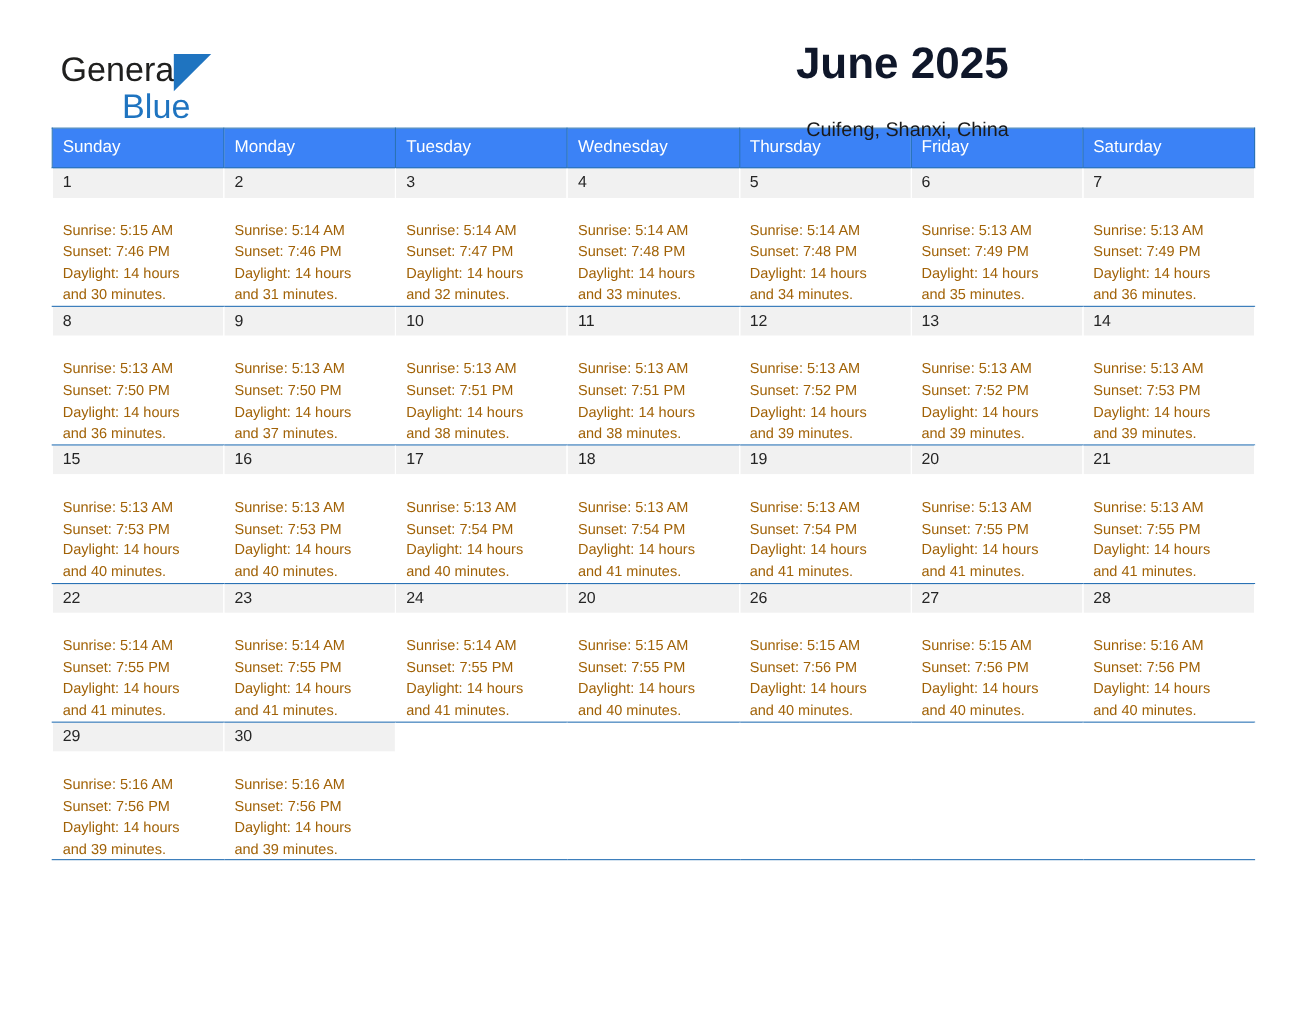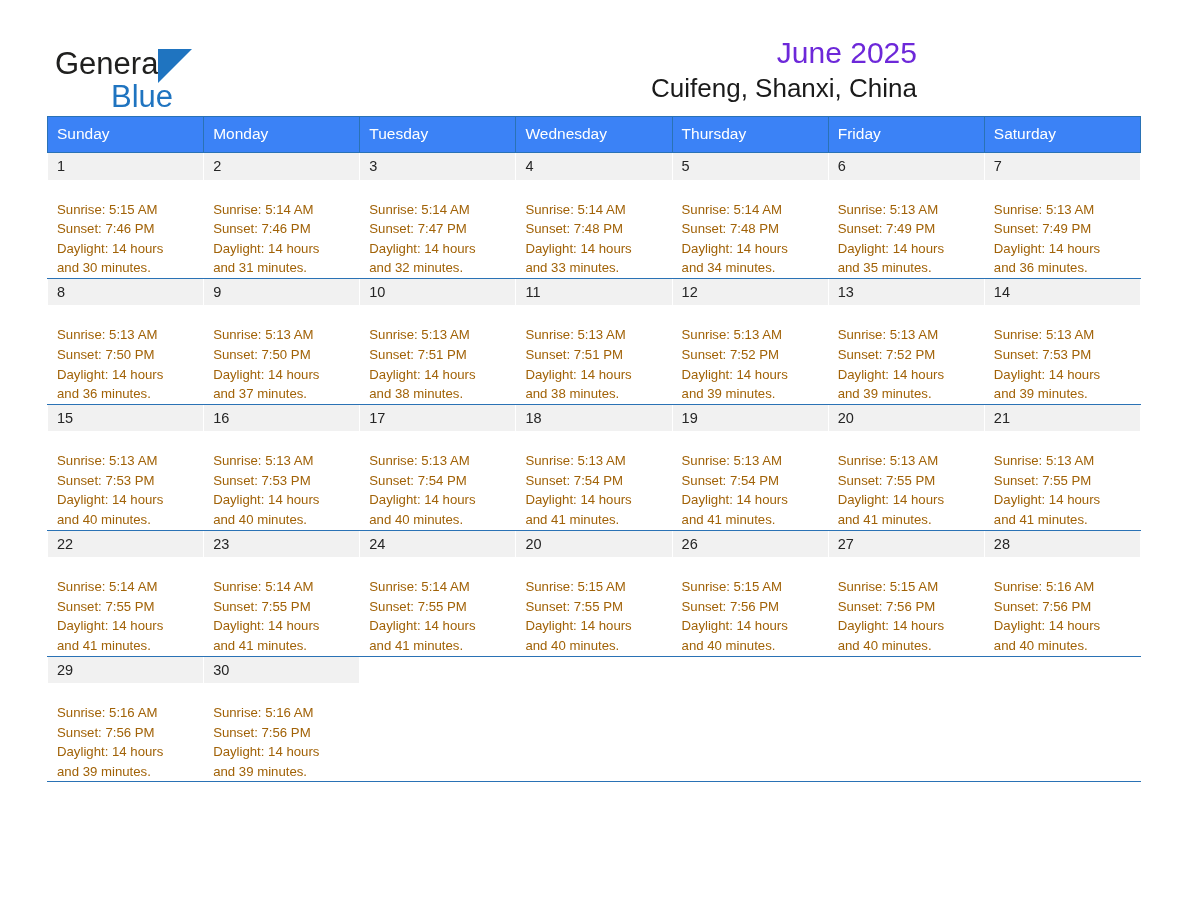--- a/index.html
+++ b/index.html
@@ -55,29 +55,29 @@
     border-left: 34px solid #1f74c0;
     border-bottom: 34px solid transparent;
   }
   .title-block {
     position: absolute;
     right: 8px;
     top: 36px;
     text-align: right;
   }
   .month-title {
-    font-size: 30px;
-    color: #6d28d9;
+    font-size: 40px;
+    color: #0f172a;
     line-height: 1.1;
-    font-weight: normal;
+    font-weight: bold;
   }
   .location {
-    font-size: 26px;
+    font-size: 18px;
     color: #1a1a1a;
-    margin-top: 4px;
+    margin-top: 28px;
   }
   
   table.calendar {
     border-collapse: collapse;
     width: 1094px;
     margin-top: 4px;
     table-layout: fixed;
   }
   table.calendar th {
     background: #3b82f6;

